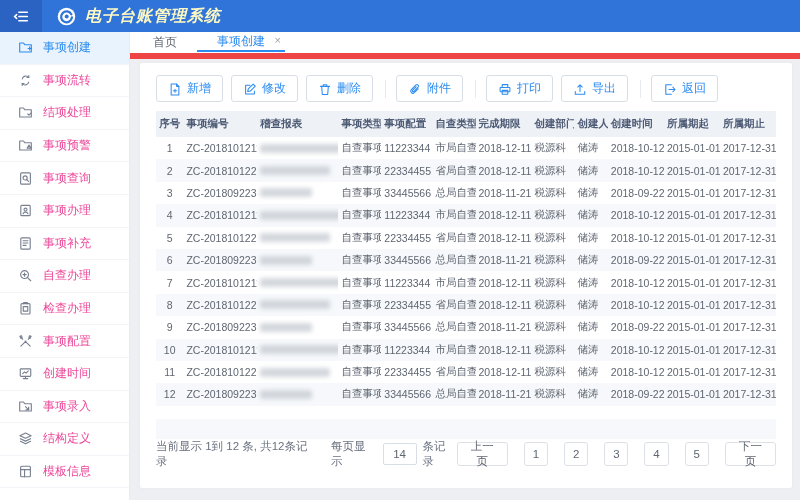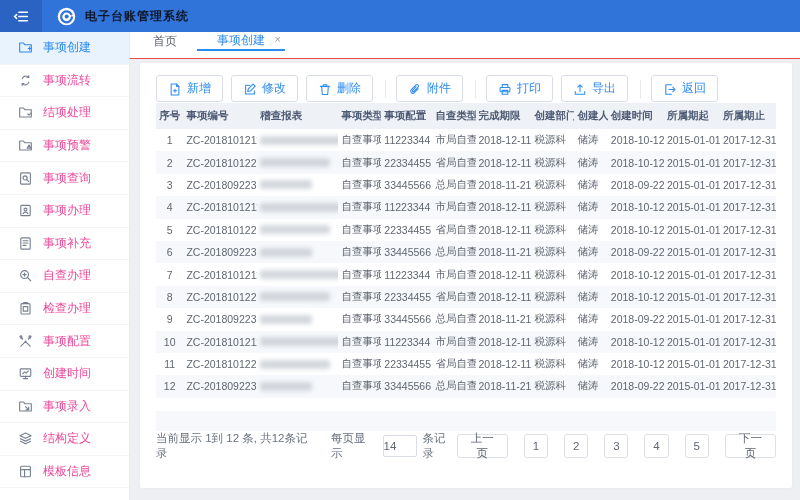--- a/index.html
+++ b/index.html
@@ -4,67 +4,67 @@
 <style>
   * { margin:0; padding:0; box-sizing:border-box; }
   html,body { width:800px; height:500px; overflow:hidden;
     font-family:"Liberation Sans","DejaVu Sans",sans-serif; background:#edeff3; }
   .app { width:800px; height:500px; display:flex; flex-direction:column; }
 
   
   .header { height:32px; background:#3074d9; display:flex; align-items:center; flex:none; }
   .collapse-box { width:42px; height:32px; background:#2a63c2; display:flex; align-items:center; justify-content:center; cursor:pointer; flex:none; }
   .brand { display:flex; align-items:center; gap:8px; padding-left:14px; }
-  .brand-title { color:#0f172a; font-size:12px; font-weight:bold; letter-spacing:1px; }
+  .brand-title { color:#fef9c3; font-size:16px; font-weight:bold; letter-spacing:1px;font-style:italic; }
 
   
   .body { flex:1; display:flex; min-height:0; }
   .sidebar { width:130px; background:#fff; flex:none; overflow:hidden; border-right:1px solid #e8ebf0; }
   .side-item { height:32.6px; display:flex; align-items:center; gap:10px; padding-left:17px;
     font-size:12px; color:#ec4899; border-bottom:1px solid #f2f4f7; cursor:pointer; }
   .side-item .ic { width:16px; height:16px; color:#78808f; display:flex; align-items:center; justify-content:center; flex:none; }
   .side-item.active { background:#e8f3fd; color:#2d8cf0; }
   .side-item.active .ic { color:#2d8cf0; }
 
   .main { flex:1; display:flex; flex-direction:column; min-width:0; background:#edeff3; }
 
   
-  .tabbar { height:27px; background:#fff; border-bottom:1px solid #ef4444; display:flex; align-items:flex-start; flex:none; position:relative; }
+  .tabbar { height:27px; background:#fff; border-bottom:6px solid #ef4444; display:flex; align-items:center; flex:none; position:relative; }
   .tabbar-accent { width:3px; background:#2d8cf0; flex:none; }
   .tab { display:flex; align-items:center; padding:0 20px; font-size:12px; color:#5f6673; cursor:pointer; position:relative; }
   .tab.active { color:#2d8cf0; border-bottom:2px solid #2d8cf0; }
   .tab .close { position:absolute; top:2px; right:4px; font-size:11px; color:#9aa1ac; line-height:1; cursor:pointer; }
 
   
   .content { flex:1; padding:4px 8px 12px 10px; min-height:0; }
   .card { background:#fff; height:100%; border-radius:2px; padding:12px 16px 14px 16px;
     display:flex; flex-direction:column; box-shadow:0 0 3px rgba(0,0,0,.04); }
 
   .toolbar { display:flex; align-items:center; flex:none; }
   .tbtn { display:flex; align-items:center; gap:5px; height:27px; padding:0 11px; margin-right:8px;
     border:1px solid #d9dee6; border-radius:3px; background:#fff; color:#2d8cf0; font-size:12px; cursor:pointer; }
   .tbtn .ic { width:14px; height:14px; display:flex; }
   .tb-sep { width:1px; height:18px; background:#e6e9ee; margin:0 10px 0 4px; }
 
   
-  .tablewrap { margin-top:1px; flex:none; }
+  .tablewrap { margin-top:9px; flex:none; }
   table { width:100%; border-collapse:collapse; table-layout:fixed; }
   thead th { background:#eef2f7; color:#4d5a74; font-size:10.5px; font-weight:bold;
     height:26px; padding:0 3px; text-align:left; white-space:nowrap; overflow:hidden; }
   tbody td { height:22.4px; font-size:10.5px; color:#5f6671; padding:0 3px; white-space:nowrap; overflow:hidden; }
   tbody tr:nth-child(even) { background:#f6f8fb; }
   td.cnum, th.cnum { text-align:center; }
   .blurbar { height:9px; border-radius:2px; background:#c6cbd2; filter:blur(2px); opacity:.75; }
   .blur-lg { width:92px; } .blur-md { width:70px; } .blur-sm { width:52px; }
   .footer-strip { height:20px; background:#f6f8fb; margin-top:13px; flex:none; }
 
   
   .pager { margin-top:auto; padding-bottom:14px; display:flex; align-items:center; font-size:11.5px; color:#6a7280; flex:none; }
   .pager .summary { margin-right:14px; }
-  .pgsize-input { width:34px; height:22px; border:1px solid #d9dee6; border-radius:2px; text-align:left;
+  .pgsize-input { width:34px; height:22px; border:1px solid #d9dee6; border-radius:2px; text-align:center;
     font-size:11.5px; color:#5f6671; margin:0 6px; font-family:inherit; }
   .pager .right { margin-left:auto; display:flex; gap:16px; }
   .pbtn { min-width:24px; height:24px; padding:0 8px; border:1px solid #dde1e7; border-radius:3px; background:#fff;
     color:#5f6671; font-size:11.5px; display:flex; align-items:center; justify-content:center; cursor:pointer; }
 </style>
 </head>
 <body>
 
 <div class="app">
 

